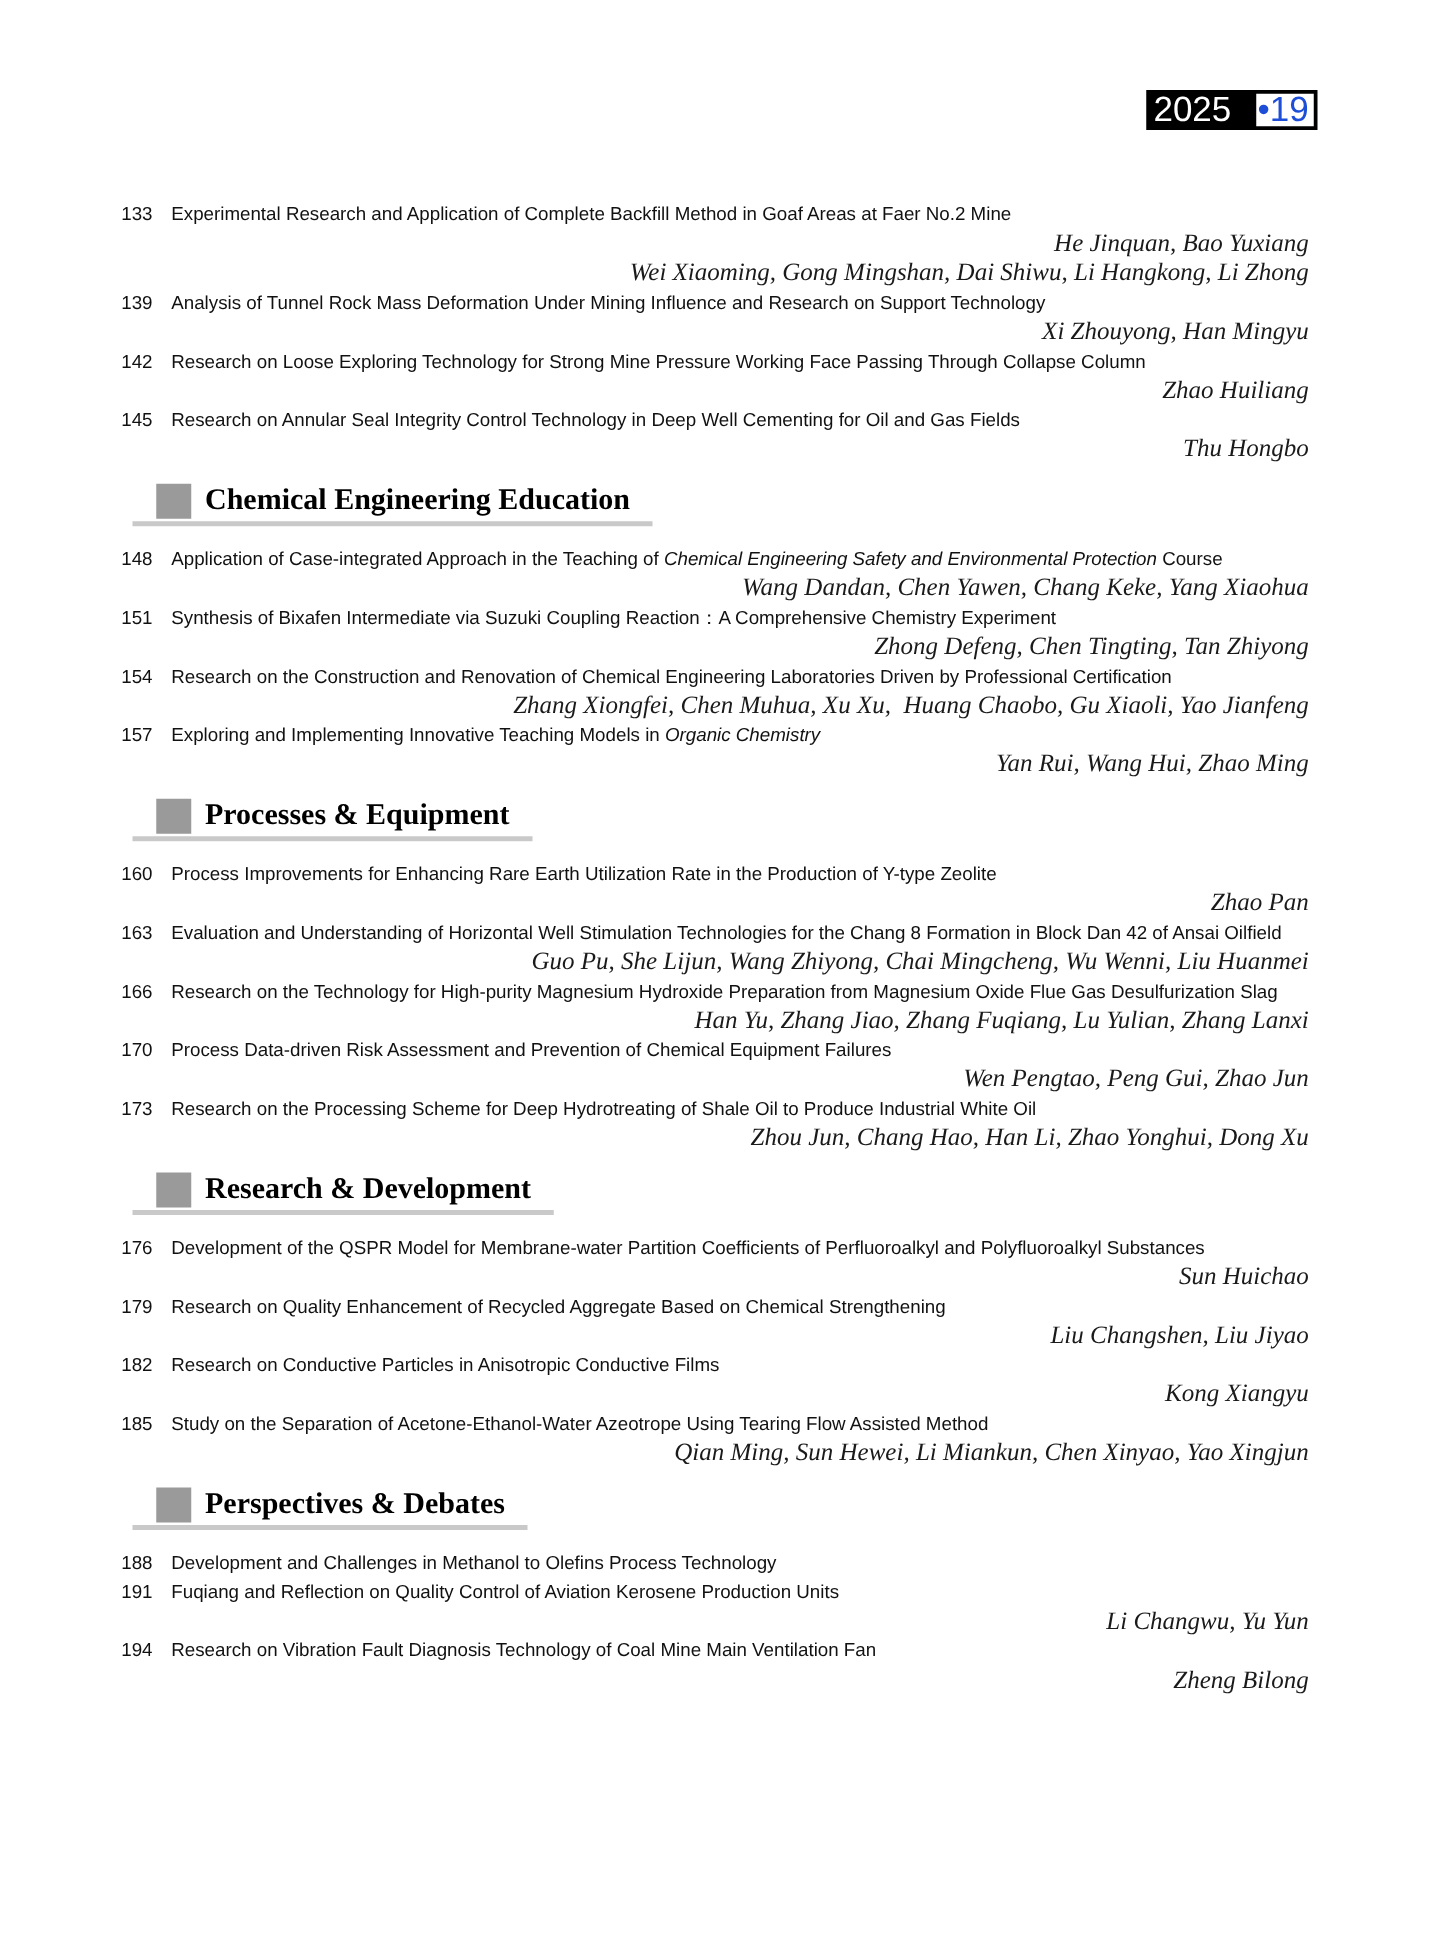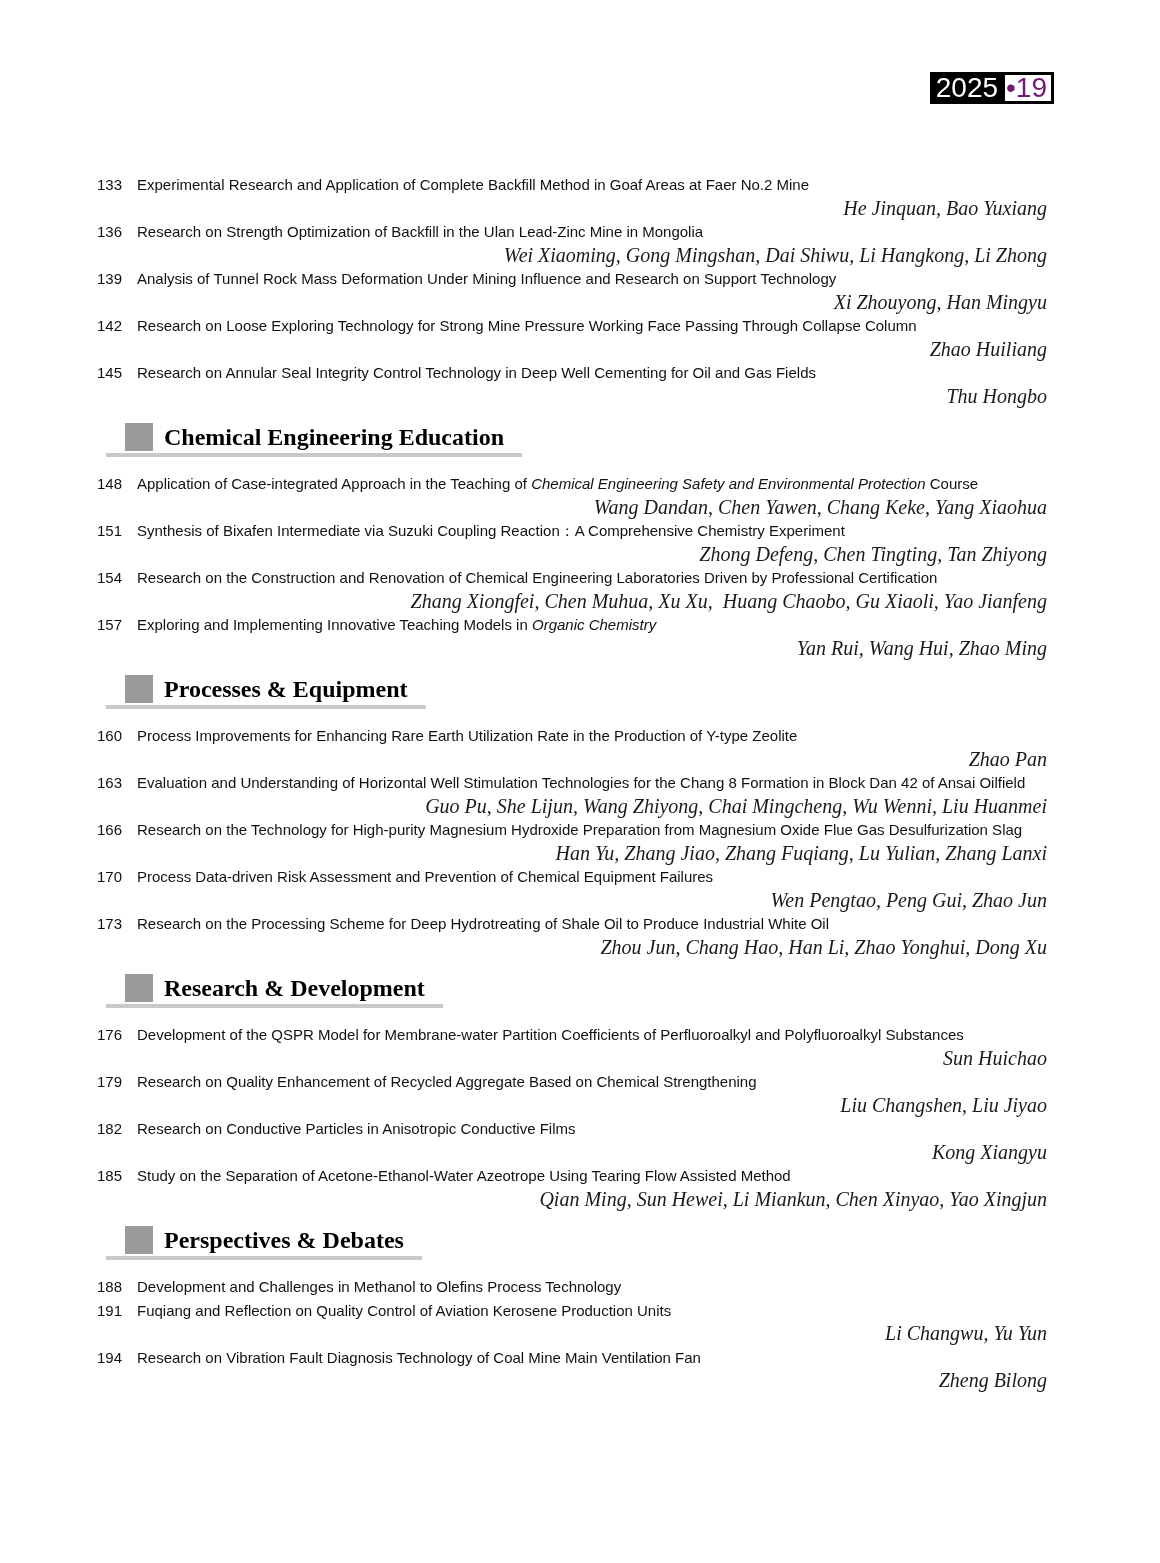--- a/index.html
+++ b/index.html
@@ -6,29 +6,29 @@
   body{
     width:1160px;height:1563px;background:#ffffff;position:relative;
     font-family:"Liberation Sans", sans-serif;color:#111;
   }
   .issue-badge{
     position:absolute;top:72px;right:106px;height:32px;
     background:#000;display:flex;align-items:center;
     font-family:"Liberation Sans", sans-serif;
   }
   .badge-year{
-    color:#fff;font-size:28px;line-height:32px;padding:0 7px 0 6px;
+    color:#fff;font-size:28px;line-height:32px;padding:0 20px 0 6px;
     letter-spacing:0px;
   }
   .badge-issue{
-    background:#fff;color:#701a75;font-size:28px;line-height:26px;
+    background:#fff;color:#1d4ed8;font-size:28px;line-height:26px;
     margin:3px 3px 3px 0;padding:0 4px 0 1px;display:flex;align-items:center;
   }
   .toc{
-    position:absolute;left:97px;top:173px;width:950px;
+    position:absolute;left:97px;top:160px;width:950px;
   }
   .entry{margin:0;}
   .entry-line{
     display:flex;line-height:23.5px;font-size:15px;white-space:nowrap;
   }
   .num{flex:none;width:40px;}
   .title{flex:1 1 auto;}
   .title .italic{font-style:italic;}
   .authors{
     text-align:right;line-height:23.5px;font-size:20px;
@@ -63,24 +63,20 @@
 <div id="toc" class="toc">
     <div class="section-block">
       <div class="entry">
         <div class="entry-line">
           <span class="num">133</span>
           <span class="title"><span class="seg">Experimental Research and Application of Complete Backfill Method in Goaf Areas at Faer No.2 Mine</span></span>
         </div>
         <div class="authors">He Jinquan, Bao Yuxiang</div>
       </div>
       <div class="entry">
-        <div class="entry-line">
-          <span class="num">136</span>
-          <span class="title"><span class="seg">Research on Strength Optimization of Backfill in the Ulan Lead-Zinc Mine in Mongolia</span></span>
-        </div>
         <div class="authors">Wei Xiaoming, Gong Mingshan, Dai Shiwu, Li Hangkong, Li Zhong</div>
       </div>
       <div class="entry">
         <div class="entry-line">
           <span class="num">139</span>
           <span class="title"><span class="seg">Analysis of Tunnel Rock Mass Deformation Under Mining Influence and Research on Support Technology</span></span>
         </div>
         <div class="authors">Xi Zhouyong, Han Mingyu</div>
       </div>
       <div class="entry">

